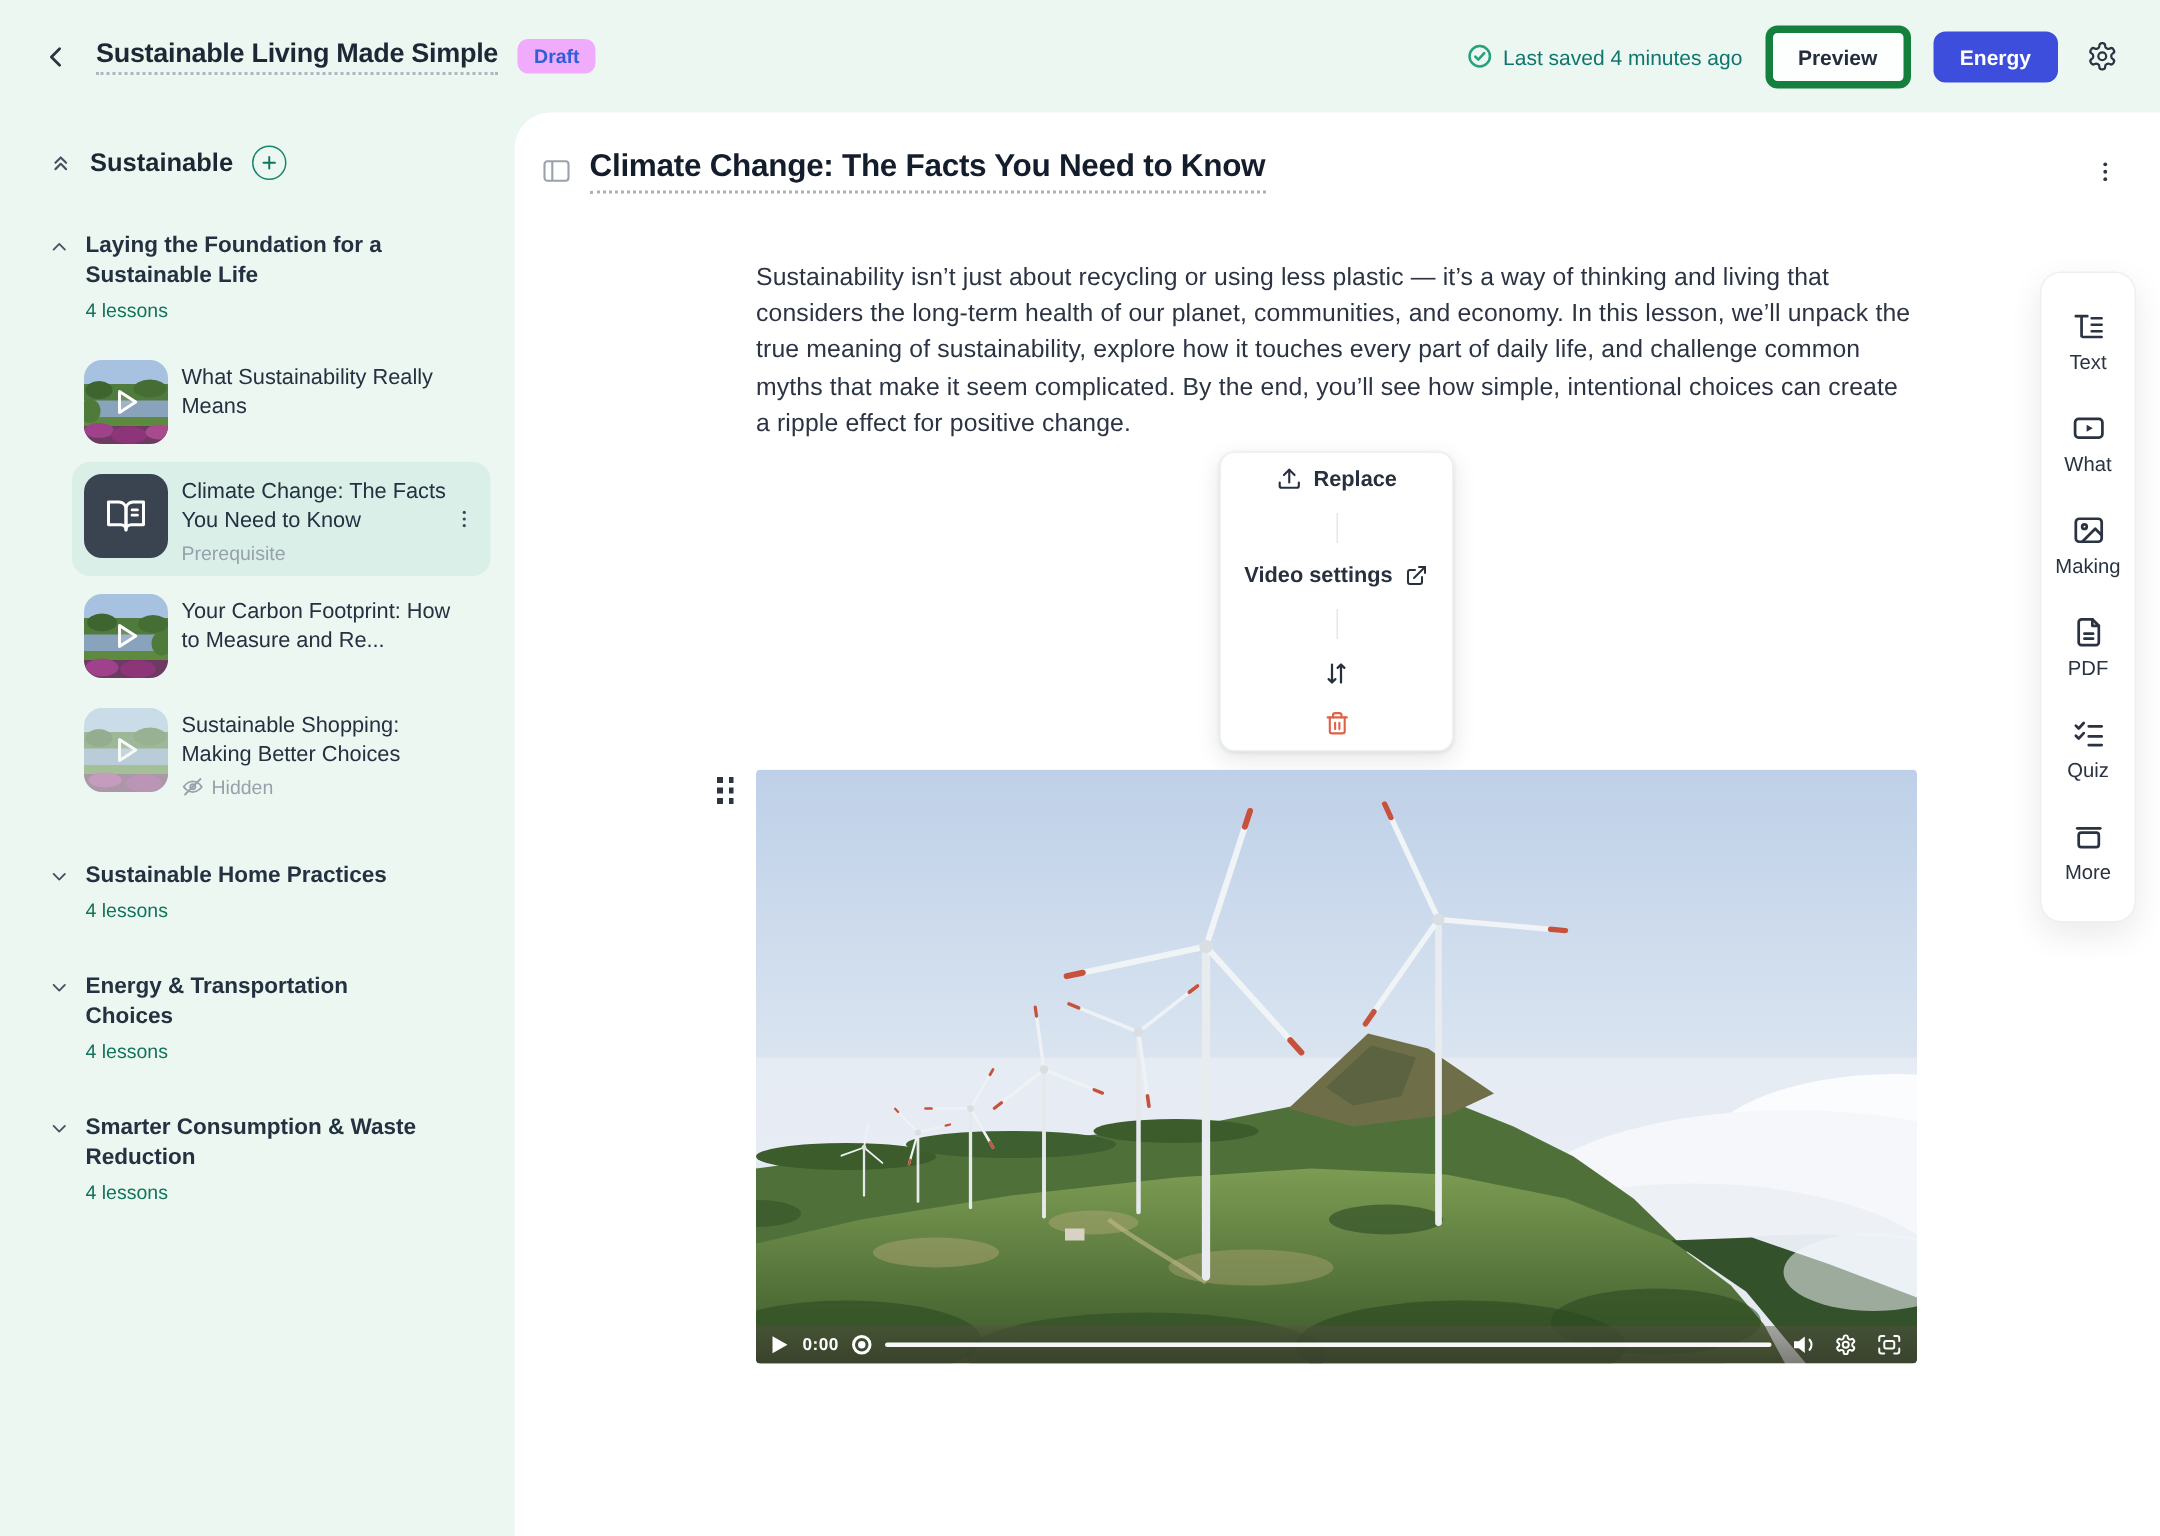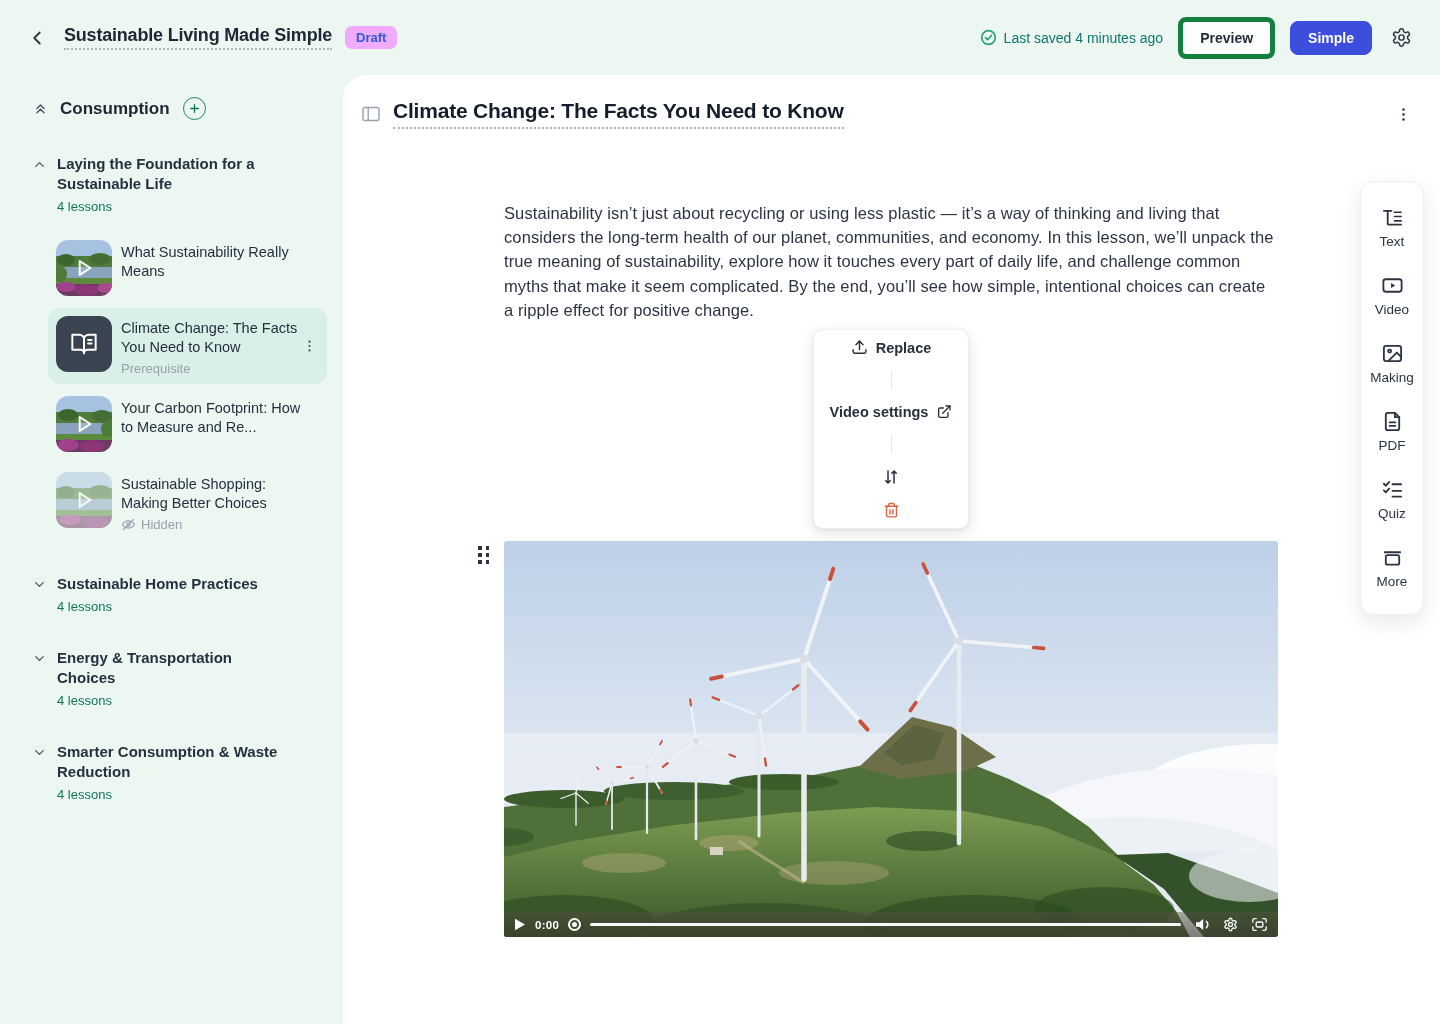--- a/index.html
+++ b/index.html
@@ -49,21 +49,21 @@
   .lesson-meta { font-size:13px; color:#98a1ab; margin-top:4px; display:flex; align-items:center; gap:5px; }
   .lesson .kebab { position:absolute; right:10px; top:50%; transform:translateY(-50%); color:#3c4754; }
 
   
   .main-card { flex:1; background:#ffffff; border-top-left-radius:24px; position:relative; overflow:hidden; }
   .lesson-head { display:flex; align-items:center; gap:13px; padding:24px 24px 0 19px; }
   .page-title { font-size:21px; font-weight:650; letter-spacing:-.2px; color:#141d2b;
     border-bottom:2px dotted #a9b1bb; padding-bottom:4px; cursor:text; }
   .lesson-head .kebab-btn { margin-left:auto; color:#2b3442; }
   .content-col { width:774px; margin-left:161px; }
-  .lesson-paragraph { margin-top:72px; font-size:16.5px; line-height:24.2px; color:#2c3444; letter-spacing:.1px; }
+  .lesson-paragraph { margin-top:44px; font-size:16.5px; line-height:24.2px; color:#2c3444; letter-spacing:.1px; }
 
   .video-toolbar { margin:7px auto 12px; width:fit-content; display:flex; align-items:center; gap:12px;
     background:#fff; border:1px solid #edeff2; border-radius:10px; padding:7px 12px;
     box-shadow:0 1px 3px rgba(16,24,40,.08), 0 5px 16px rgba(16,24,40,.11);flex-direction:column; }
   .tb-btn { display:flex; align-items:center; gap:8px; background:none; border:none; cursor:pointer;
     font-family:inherit; font-size:14.5px; font-weight:600; color:#27303d; padding:2px 4px; }
   .tb-divider { width:1px; height:20px; background:#e4e7ea; }
   .tb-icon { background:none; border:none; cursor:pointer; display:flex; padding:2px 3px; color:#2b3442; }
   .tb-icon.danger { color:#df6148; }
 
@@ -107,21 +107,21 @@
     <div class="saved">
       <span>
         <svg width="17" height="17" viewBox="0 0 16 16" fill="none" stroke="#27a17c" stroke-width="1.6" stroke-linecap="round" stroke-linejoin="round">
             <circle cx="8" cy="8" r="6.4"></circle>
             <path d="m5.2 8.2 1.9 1.9 3.7-4"></path>
           </svg>
       </span>
       <span>Last saved 4 minutes ago</span>
     </div>
     <button class="btn btn-secondary">Preview</button>
-    <button class="btn btn-primary">Simple</button>
+    <button class="btn btn-primary">Energy</button>
     <button class="icon-btn">
       <span>
         <svg width="21" height="21" viewBox="0 0 24 24" fill="none" stroke="#2b3442" stroke-width="1.7" stroke-linecap="round" stroke-linejoin="round">
             <path d="M12.22 2h-.44a2 2 0 0 0-2 2v.18a2 2 0 0 1-1 1.73l-.43.25a2 2 0 0 1-2 0l-.15-.08a2 2 0 0 0-2.73.73l-.22.38a2 2 0 0 0 .73 2.73l.15.1a2 2 0 0 1 1 1.72v.51a2 2 0 0 1-1 1.74l-.15.09a2 2 0 0 0-.73 2.73l.22.38a2 2 0 0 0 2.73.73l.15-.08a2 2 0 0 1 2 0l.43.25a2 2 0 0 1 1 1.73V20a2 2 0 0 0 2 2h.44a2 2 0 0 0 2-2v-.18a2 2 0 0 1 1-1.73l.43-.25a2 2 0 0 1 2 0l.15.08a2 2 0 0 0 2.73-.73l.22-.39a2 2 0 0 0-.73-2.73l-.15-.08a2 2 0 0 1-1-1.74v-.5a2 2 0 0 1 1-1.74l.15-.09a2 2 0 0 0 .73-2.73l-.22-.38a2 2 0 0 0-2.73-.73l-.15.08a2 2 0 0 1-2 0l-.43-.25a2 2 0 0 1-1-1.73V4a2 2 0 0 0-2-2z"></path>
             <circle cx="12" cy="12" r="3"></circle>
           </svg>
       </span>
     </button>
   </div>
 </header>
@@ -131,21 +131,21 @@
   <aside class="sidebar">
     <div class="curriculum-head">
       <button class="icon-btn" style="padding:0">
         <span>
           <svg width="17" height="17" viewBox="0 0 24 24" fill="none" stroke="#475261" stroke-width="2" stroke-linecap="round" stroke-linejoin="round">
               <path d="m7 12 5-5 5 5"></path>
               <path d="m7 18 5-5 5 5"></path>
             </svg>
         </span>
       </button>
-      <h2>Consumption</h2>
+      <h2>Sustainable</h2>
       <button class="plus-btn">
         <span>
           <svg width="13" height="13" viewBox="0 0 24 24" fill="none" stroke="#0f745c" stroke-width="2.4" stroke-linecap="round">
               <path d="M12 5v14M5 12h14"></path>
             </svg>
         </span>
       </button>
     </div>
 
     <div class="section">
@@ -619,21 +619,21 @@
         </span>
         <span>Text</span>
       </button>
       <button class="palette-item">
         <span>
           <svg width="23" height="23" viewBox="0 0 24 24" fill="none" stroke="#2a3342" stroke-width="1.9">
               <rect x="2.5" y="5.5" width="19" height="13" rx="2.5"></rect>
               <path d="M10.5 9.5v5l4.3-2.5z" fill="#2a3342" stroke="none"></path>
             </svg>
         </span>
-        <span>Video</span>
+        <span>What</span>
       </button>
       <button class="palette-item">
         <span>
           <svg width="23" height="23" viewBox="0 0 24 24" fill="none" stroke="#2a3342" stroke-width="1.9" stroke-linecap="round" stroke-linejoin="round">
               <rect x="3" y="4" width="18" height="16" rx="2.5"></rect>
               <circle cx="9" cy="9.5" r="1.6"></circle>
               <path d="M21 15.5 16.5 11 7.5 20"></path>
             </svg>
         </span>
         <span>Making</span>

